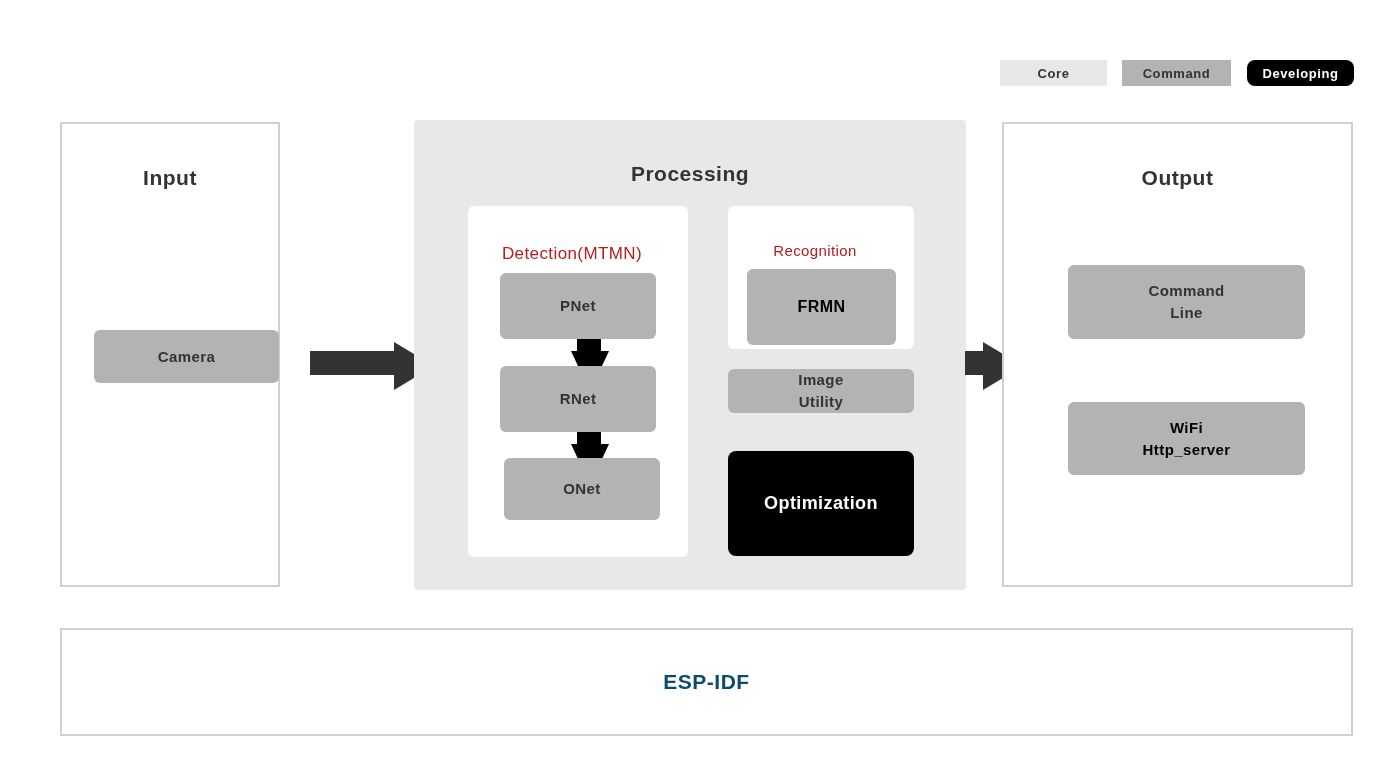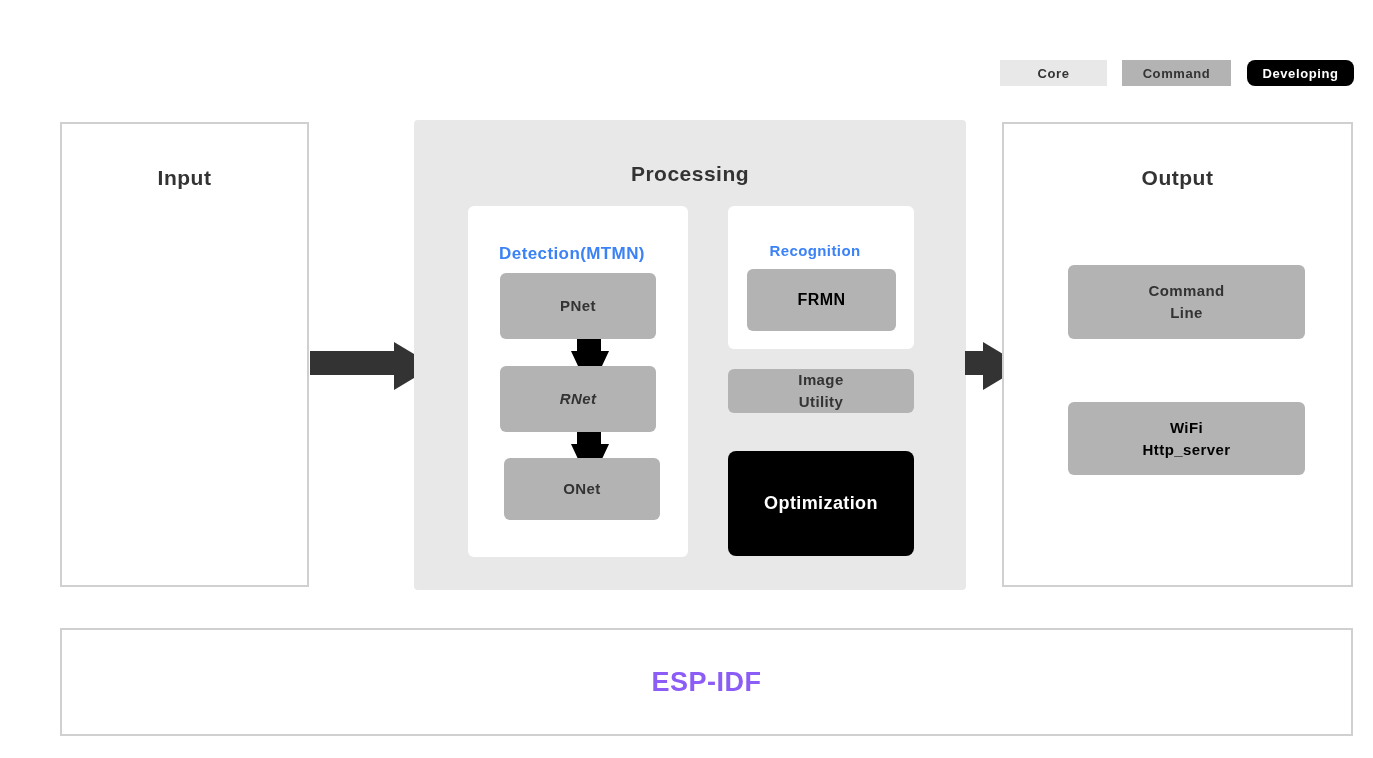--- a/index.html
+++ b/index.html
@@ -20,71 +20,71 @@
   }
   .legend-core { left: 988px; width: 107px; background: #e8e8e8; color: #333333; }
   .legend-released { left: 1110px; width: 109px; background: #b3b3b3; color: #333333; }
   .legend-developing { left: 1235px; width: 107px; background: #000000; color: #ffffff; border-radius: 8px; }
 
   
   .section {
     position: absolute; top: 110px; height: 465px;
     background: #ffffff; border: 2px solid #d0d0d0;
   }
-  .section-input  { left: 48px;  width: 249px; }
+  .section-input  { left: 48px;  width: 220px; }
   .section-output { left: 990px; width: 351px; }
   .section-processing {
     position: absolute; left: 402px; top: 108px; width: 552px; height: 470px;
     background: #e8e8e8; border: none; border-radius: 4px;
   }
   .section-title {
     position: absolute; top: 30px; left: 0; right: 0;
     text-align: center; font-size: 21px; font-weight: bold; color: #333333;
     letter-spacing: 0.5px;
   }
 
   
   .foundation {
     position: absolute; left: 48px; top: 616px; width: 1293px; height: 108px;
     background: #ffffff; border: 2px solid #d0d0d0;
     display: flex; align-items: center; justify-content: center;
   }
-  .foundation-title { font-size: 27px; font-weight: bold; color: #8b5cf6; letter-spacing: 0.5px; }
+  .foundation-title { font-size: 21px; font-weight: bold; color: #0c4a6e; letter-spacing: 0.5px; }
 
   
   .node {
     position: absolute; border-radius: 6px;
     display: flex; align-items: center; justify-content: center; text-align: center;
     font-weight: bold; font-size: 15px; line-height: 1.45; letter-spacing: 0.4px;
     white-space: pre-line;
   }
   .node-released { background: #b3b3b3; color: #333333; }
   .node-developing { background: #000000; color: #ffffff; border-radius: 8px; }
   .text-black { color: #000000; }
 
   
   .panel {
     position: absolute; background: #ffffff; border-radius: 6px;
   }
   .panel-title {
     position: absolute; left: 0; right: 12px; text-align: center;
-    font-weight: bold; color: #3b82f6; letter-spacing: 0.4px;
+    font-weight: normal; color: #b91c1c; letter-spacing: 0.4px;
   }
   .panel-detection { left: 54px; top: 86px; width: 220px; height: 351px; }
   .panel-detection .panel-title { top: 26px; font-size: 17px; }
   .panel-recognition { left: 314px; top: 86px; width: 186px; height: 143px; }
   .panel-recognition .panel-title { top: 24px; font-size: 15px; }
 
   
   .node-pnet { left: 32px; top: 67px;  width: 156px; height: 66px; }
-  .node-rnet { left: 32px; top: 160px; width: 156px; height: 66px; font-style: italic; }
+  .node-rnet { left: 32px; top: 160px; width: 156px; height: 66px; }
   .node-onet { left: 36px; top: 252px; width: 156px; height: 62px; }
 
   
-  .node-frmn { left: 19px; top: 63px; width: 149px; height: 62px; font-size: 16px; }
+  .node-frmn { left: 19px; top: 63px; width: 149px; height: 76px; font-size: 16px; }
 
   
   .node-image-utility { left: 314px; top: 249px; width: 186px; height: 44px; }
   .node-optimization  { left: 314px; top: 331px; width: 186px; height: 105px; font-size: 18px; }
 
   
   .node-camera  { left: 32px; top: 206px; width: 185px; height: 53px; }
   .node-command { left: 64px; top: 141px; width: 237px; height: 74px; }
   .node-wifi    { left: 64px; top: 278px; width: 237px; height: 73px; }
 
@@ -128,20 +128,21 @@
   </div>
   <div class="legend-item legend-released">
     <span>Command</span>
   </div>
   <div class="legend-item legend-developing">
     <span>Developing</span>
   </div>
 
   <div class="section section-input">
     <div class="section-title">Input</div>
+    <div class="node node-released node-camera">Camera</div>
   </div>
 
   <div class="h-arrow h-arrow-1">
     <div class="shaft"></div>
     <div class="head"></div>
   </div>
 
   <div class="section-processing">
     <div class="section-title">Processing</div>
 

